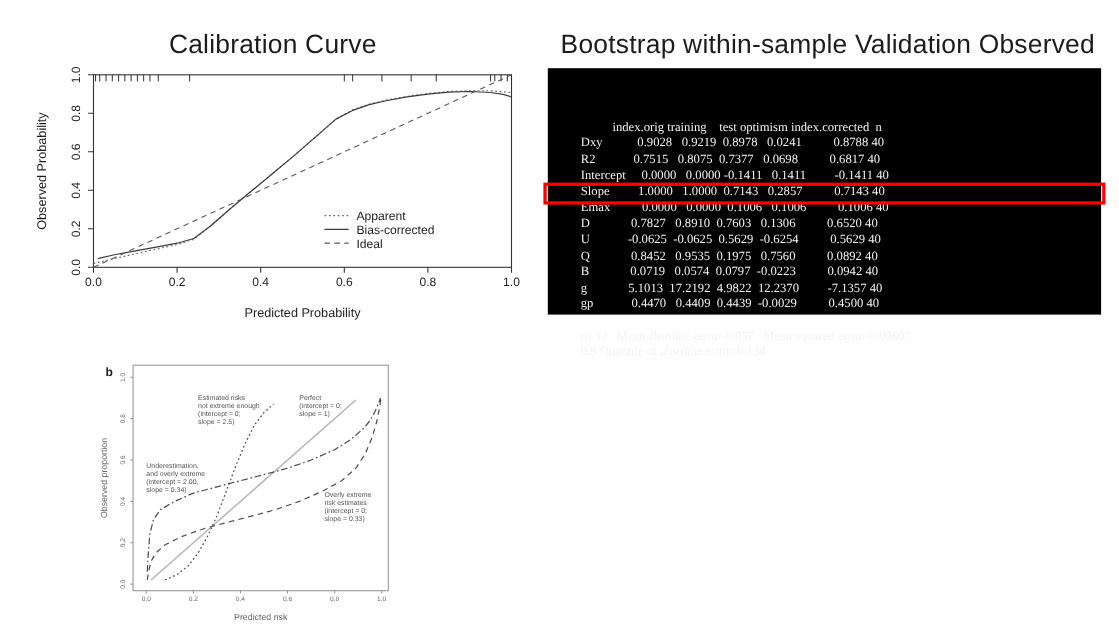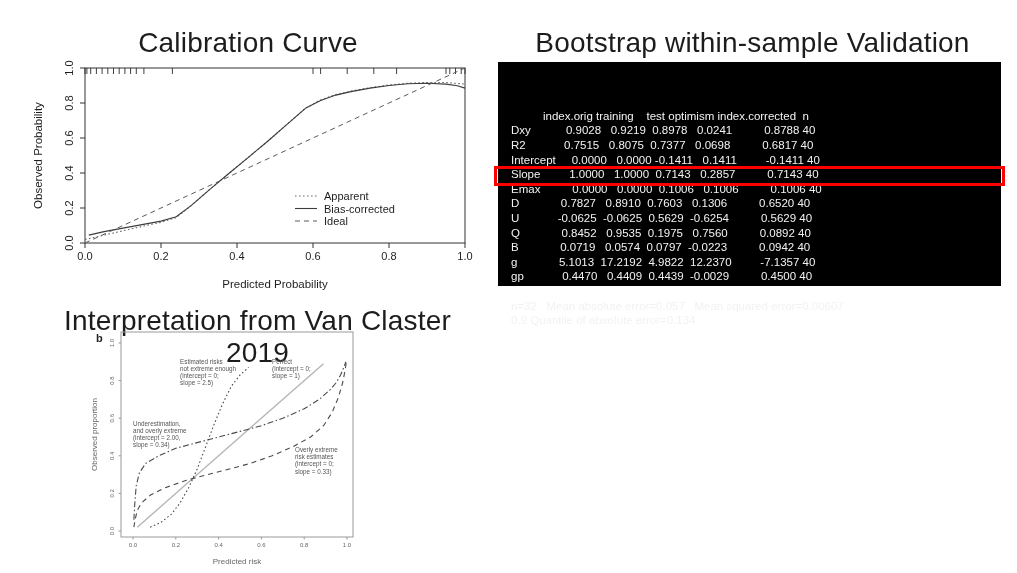--- a/index.html
+++ b/index.html
@@ -1,27 +1,27 @@
 <!DOCTYPE html>
 <html><head>
 <meta charset="utf-8">
 <style>
   *{margin:0;padding:0;box-sizing:border-box}
   html,body{width:1017px;height:573px}
   body{background:#fff;font-family:"Liberation Sans",sans-serif;position:relative;overflow:hidden}
   .slide{position:absolute;inset:0;background:#fff}
-  .plot-title{position:absolute;font-size:28px;font-weight:400;color:#1c1c1c;text-align:center;letter-spacing:.2px}
+  .plot-title{position:absolute;font-size:24px;font-weight:400;color:#1c1c1c;text-align:center;letter-spacing:.2px}
   #title-cal{left:38px;top:27px;width:420px}
   #title-val{left:500px;top:27px;width:505px}
   #title-interp{left:55px;top:305px;width:405px}
   #svg-cal{position:absolute;left:30px;top:50px}
   #svg-b{position:absolute;left:88px;top:326px}
   .console{position:absolute;left:498px;top:62px;width:503px;height:224px;background:#000;color:#f2f2f2;
-           font-family:Liberation Sans, sans-serif;font-size:11.5px;line-height:14.6px;
-           padding:3px 0 0 13px;white-space:pre}
+           font-family:Liberation Serif, serif;font-size:11.5px;line-height:14.6px;
+           padding:3px 0 0 30px;white-space:pre}
   .cline{height:14.6px}
   .hl{position:absolute;left:-4px;top:104px;width:calc(100% + 8px);height:20px;border:3px solid #f00;pointer-events:none}
 </style>
 </head>
 <body>
 
 <div class="slide">
 
   <h2 class="plot-title" id="title-cal">Calibration Curve</h2>
   <svg id="svg-cal" width="462" height="252" viewBox="0 0 462 252">
@@ -84,21 +84,20 @@
       <text x="294" y="162.5" font-size="11" fill="#1e1e1e">Bias-corrected</text>
       <line x1="265" y1="171" x2="287" y2="171" stroke="#5a5a5a" stroke-width="1" stroke-dasharray="5 4"></line>
       <text x="294" y="175" font-size="11" fill="#1e1e1e">Ideal</text>
     </svg>
 
   <h2 class="plot-title" id="title-val">Bootstrap within-sample Validation Observed</h2>
   <div class="console" id="console-box">
     <div class="hl" id="u-row-highlight" style="border-color: rgb(255, 0, 0);"></div>
   <div class="cline">          index.orig training    test optimism index.corrected  n</div><div class="cline">Dxy           0.9028   0.9219  0.8978   0.0241          0.8788 40</div><div class="cline">R2            0.7515   0.8075  0.7377   0.0698          0.6817 40</div><div class="cline">Intercept     0.0000   0.0000 -0.1411   0.1411         -0.1411 40</div><div class="cline">Slope         1.0000   1.0000  0.7143   0.2857          0.7143 40</div><div class="cline">Emax          0.0000   0.0000  0.1006   0.1006          0.1006 40</div><div class="cline">D             0.7827   0.8910  0.7603   0.1306          0.6520 40</div><div class="cline">U            -0.0625  -0.0625  0.5629  -0.6254          0.5629 40</div><div class="cline">Q             0.8452   0.9535  0.1975   0.7560          0.0892 40</div><div class="cline">B             0.0719   0.0574  0.0797  -0.0223          0.0942 40</div><div class="cline">g             5.1013  17.2192  4.9822  12.2370         -7.1357 40</div><div class="cline">gp            0.4470   0.4409  0.4439  -0.0029          0.4500 40</div><div class="cline"></div><div class="cline">n=32   Mean absolute error=0.057   Mean squared error=0.00607</div><div class="cline">0.9 Quantile of absolute error=0.134</div></div>
 
-  <h2 class="plot-title" id="title-interp">Interpretation from Van Claster 2019</h2>
   <svg id="svg-b" width="292" height="247" viewBox="0 0 292 247">
       <rect x="33" y="6" width="232" height="205" fill="none" stroke="#999" stroke-width="1"></rect>
       <line x1="45" y1="211" x2="45" y2="213.5" stroke="#999" stroke-width="1"></line>
       <text x="45" y="220.5" text-anchor="middle" font-size="6" fill="#666">0.0</text>
       <line x1="87.80000000000001" y1="211" x2="87.80000000000001" y2="213.5" stroke="#999" stroke-width="1"></line>
       <text x="87.80000000000001" y="220.5" text-anchor="middle" font-size="6" fill="#666">0.2</text>
       <line x1="130.60000000000002" y1="211" x2="130.60000000000002" y2="213.5" stroke="#999" stroke-width="1"></line>
       <text x="130.60000000000002" y="220.5" text-anchor="middle" font-size="6" fill="#666">0.4</text>
       <line x1="173.4" y1="211" x2="173.4" y2="213.5" stroke="#999" stroke-width="1"></line>
       <text x="173.4" y="220.5" text-anchor="middle" font-size="6" fill="#666">0.6</text>

